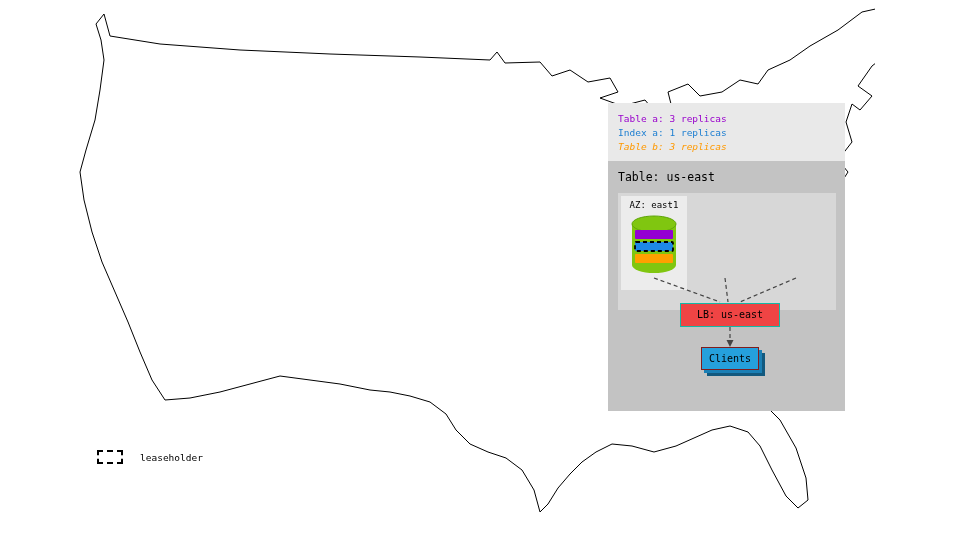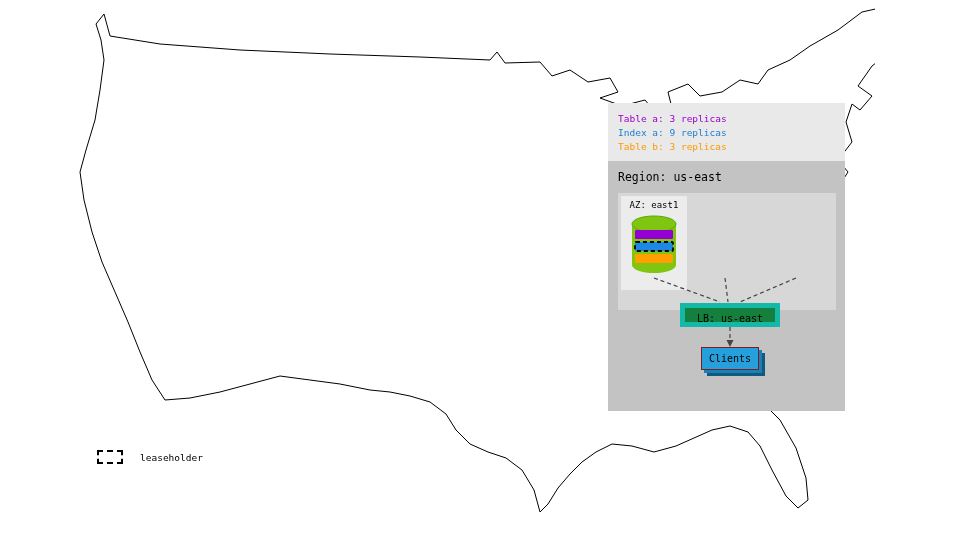--- a/index.html
+++ b/index.html
@@ -13,21 +13,21 @@
 
   
   .panel{
     position:absolute;left:608px;top:103px;width:237px;height:308px;
     background:#e9e9e9;
   }
   .legend{padding:9px 0 0 10px;}
   .legend-line{font-size:9.5px;line-height:14px;white-space:pre;}
   .c-purple{color:#9900cc;}
   .c-blue{color:#1c7ed1;}
-  .c-orange{color:#ff9900;}
+  .c-orange{color:#ff9900;font-style:italic;}
 
   .region{
     position:absolute;left:0;top:58px;width:237px;height:250px;
     background:#c3c3c3;
   }
   .region-title{font-size:11.5px;margin:9px 0 0 10px;}
 
   .az-strip{
     position:absolute;left:10px;top:32px;width:218px;height:117px;
     background:#d7d7d7;display:flex;gap:3px;padding:3px;box-sizing:border-box;
@@ -41,21 +41,21 @@
   .cyl-body{fill:#80c610;}
   .cyl-top{fill:#80c610;stroke:#5fa50a;stroke-width:1;}
   .band{stroke:none;}
   .band-a{fill:#9400d3;}
   .band-i{fill:#1e88e5;}
   .band-b{fill:#ffa000;}
   .lh{stroke:#000;stroke-width:1.8;stroke-dasharray:4 3;}
 
   .lb-box{
     position:absolute;left:680px;top:303px;width:100px;height:24px;
-    background:#15803d;border:5px solid #14b8a6;box-sizing:border-box;
+    background:#ef4444;border:1px solid #14b8a6;box-sizing:border-box;
     font-size:10px;text-align:center;line-height:22px;
   }
   .clients-box{
     position:absolute;left:701px;top:347px;width:58px;height:23px;
     background:#25a0dc;border:1px solid #7f1d1d;box-sizing:border-box;
     box-shadow:3px 3px 0 #1a7fb5,6px 6px 0 #12597f;
     font-size:10px;text-align:center;line-height:21px;color:#000;
   }
   .connectors{position:absolute;left:0;top:0;pointer-events:none;}
 
@@ -85,26 +85,26 @@
              L430,402 L410,396 L390,392 L370,390 L340,384 L310,380 L280,376
              L250,384 L220,392 L190,398 L165,400 L152,380 L140,352 L128,322
              L115,292 L102,262 L92,232 L84,200 L80,172 L86,150 L95,120 L100,90
              L104,60 L101,40 L96,24 L104,14 Z" fill="none" stroke="#000000" stroke-width="1"></path>
   </svg>
 
   <div class="panel">
 
     <div class="legend">
       <div class="legend-line c-purple">Table a: 3 replicas</div>
-      <div class="legend-line c-blue">Index a: 9 replicas</div>
+      <div class="legend-line c-blue">Index a: 1 replicas</div>
       <div class="legend-line c-orange">Table b: 3 replicas</div>
     </div>
 
     <div class="region">
-      <div class="region-title">Region: us-east</div>
+      <div class="region-title">Table: us-east</div>
 
       <div class="az-strip">
 
         <div class="az">
           <div class="az-label">AZ: east1</div>
           <svg class="cyl" width="48" height="62" viewBox="0 0 48 62">
             <path class="cyl-body" d="M2,10 L2,51 A22,8 0 0 0 46,51 L46,10 Z"></path>
             <ellipse class="cyl-top" cx="24" cy="10" rx="22" ry="8"></ellipse>
             <rect class="band band-a" x="5" y="16" width="38" height="9" rx="1"></rect>
             <rect class="band band-i lh" x="5" y="28" width="38" height="9" rx="1"></rect>

